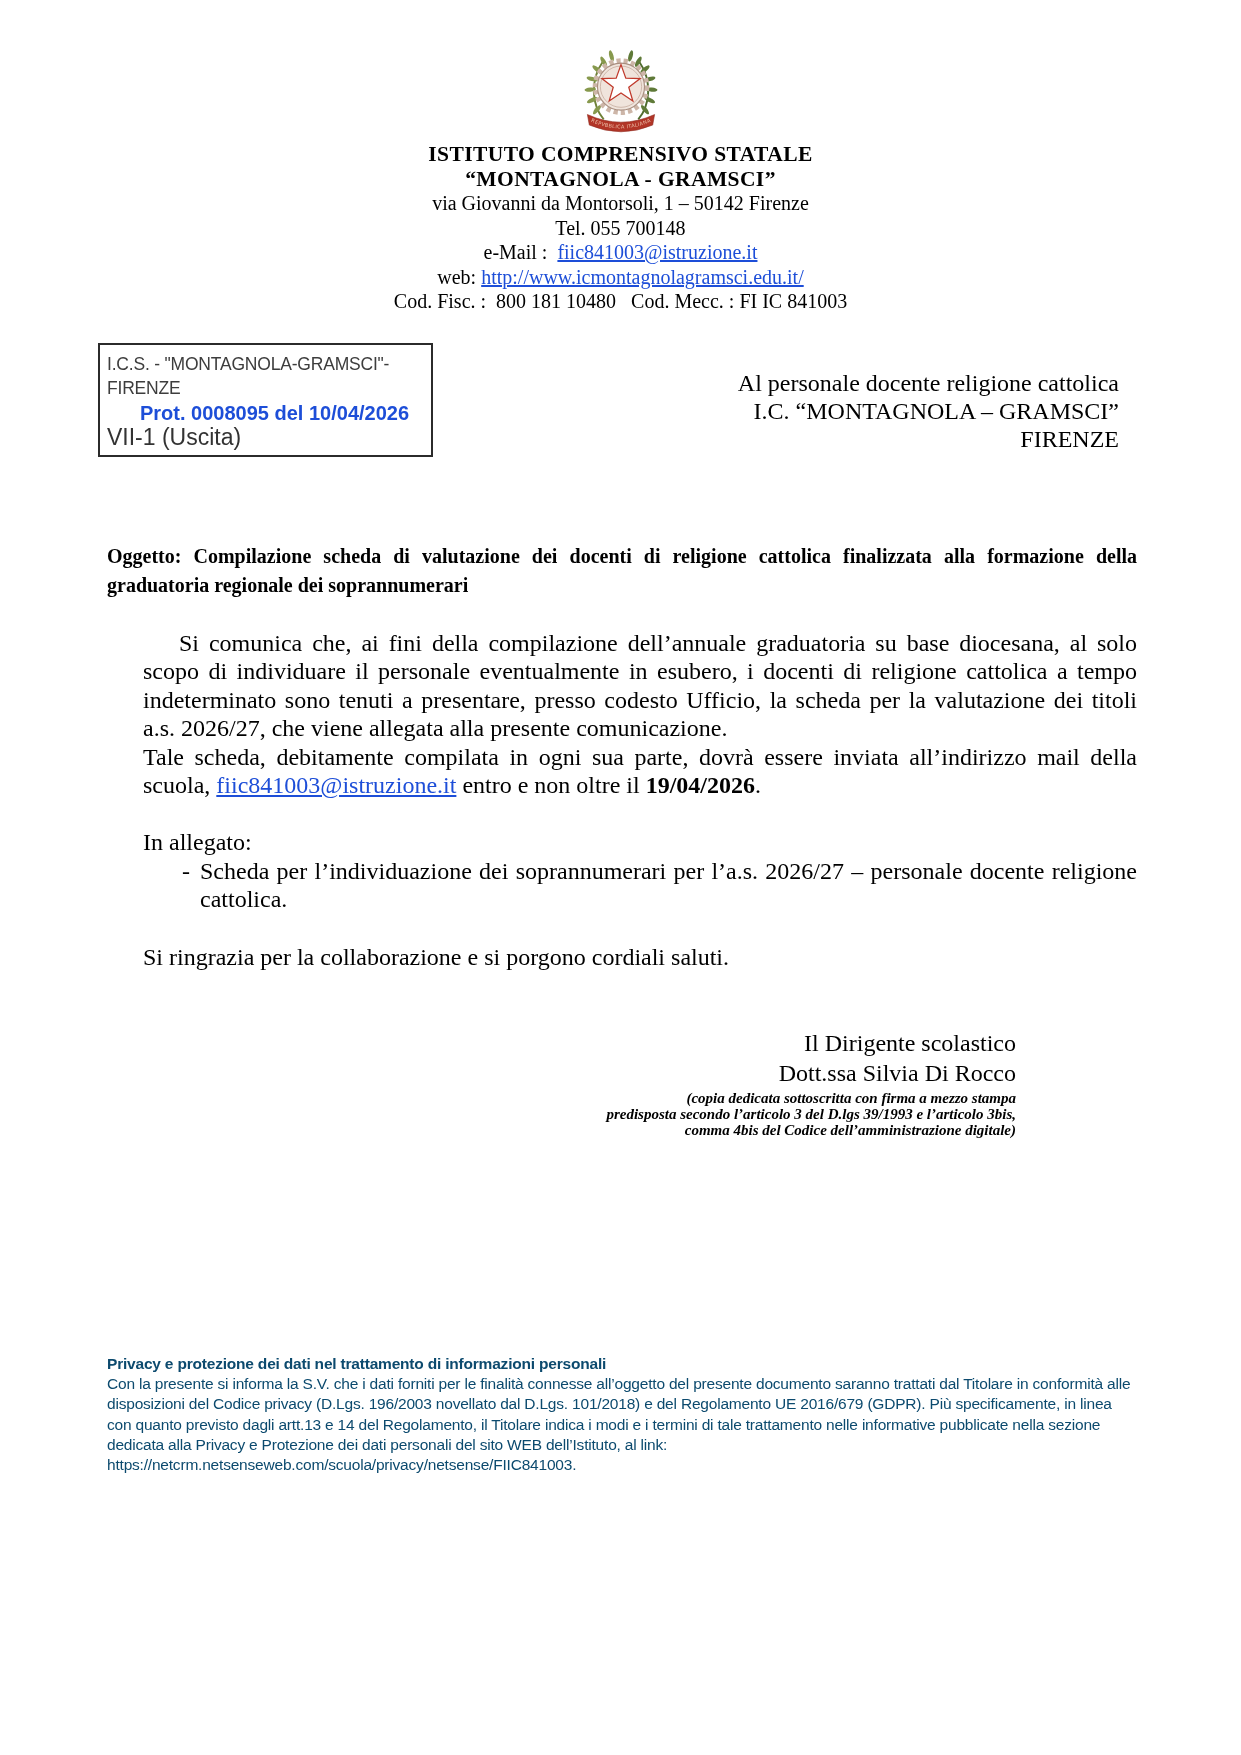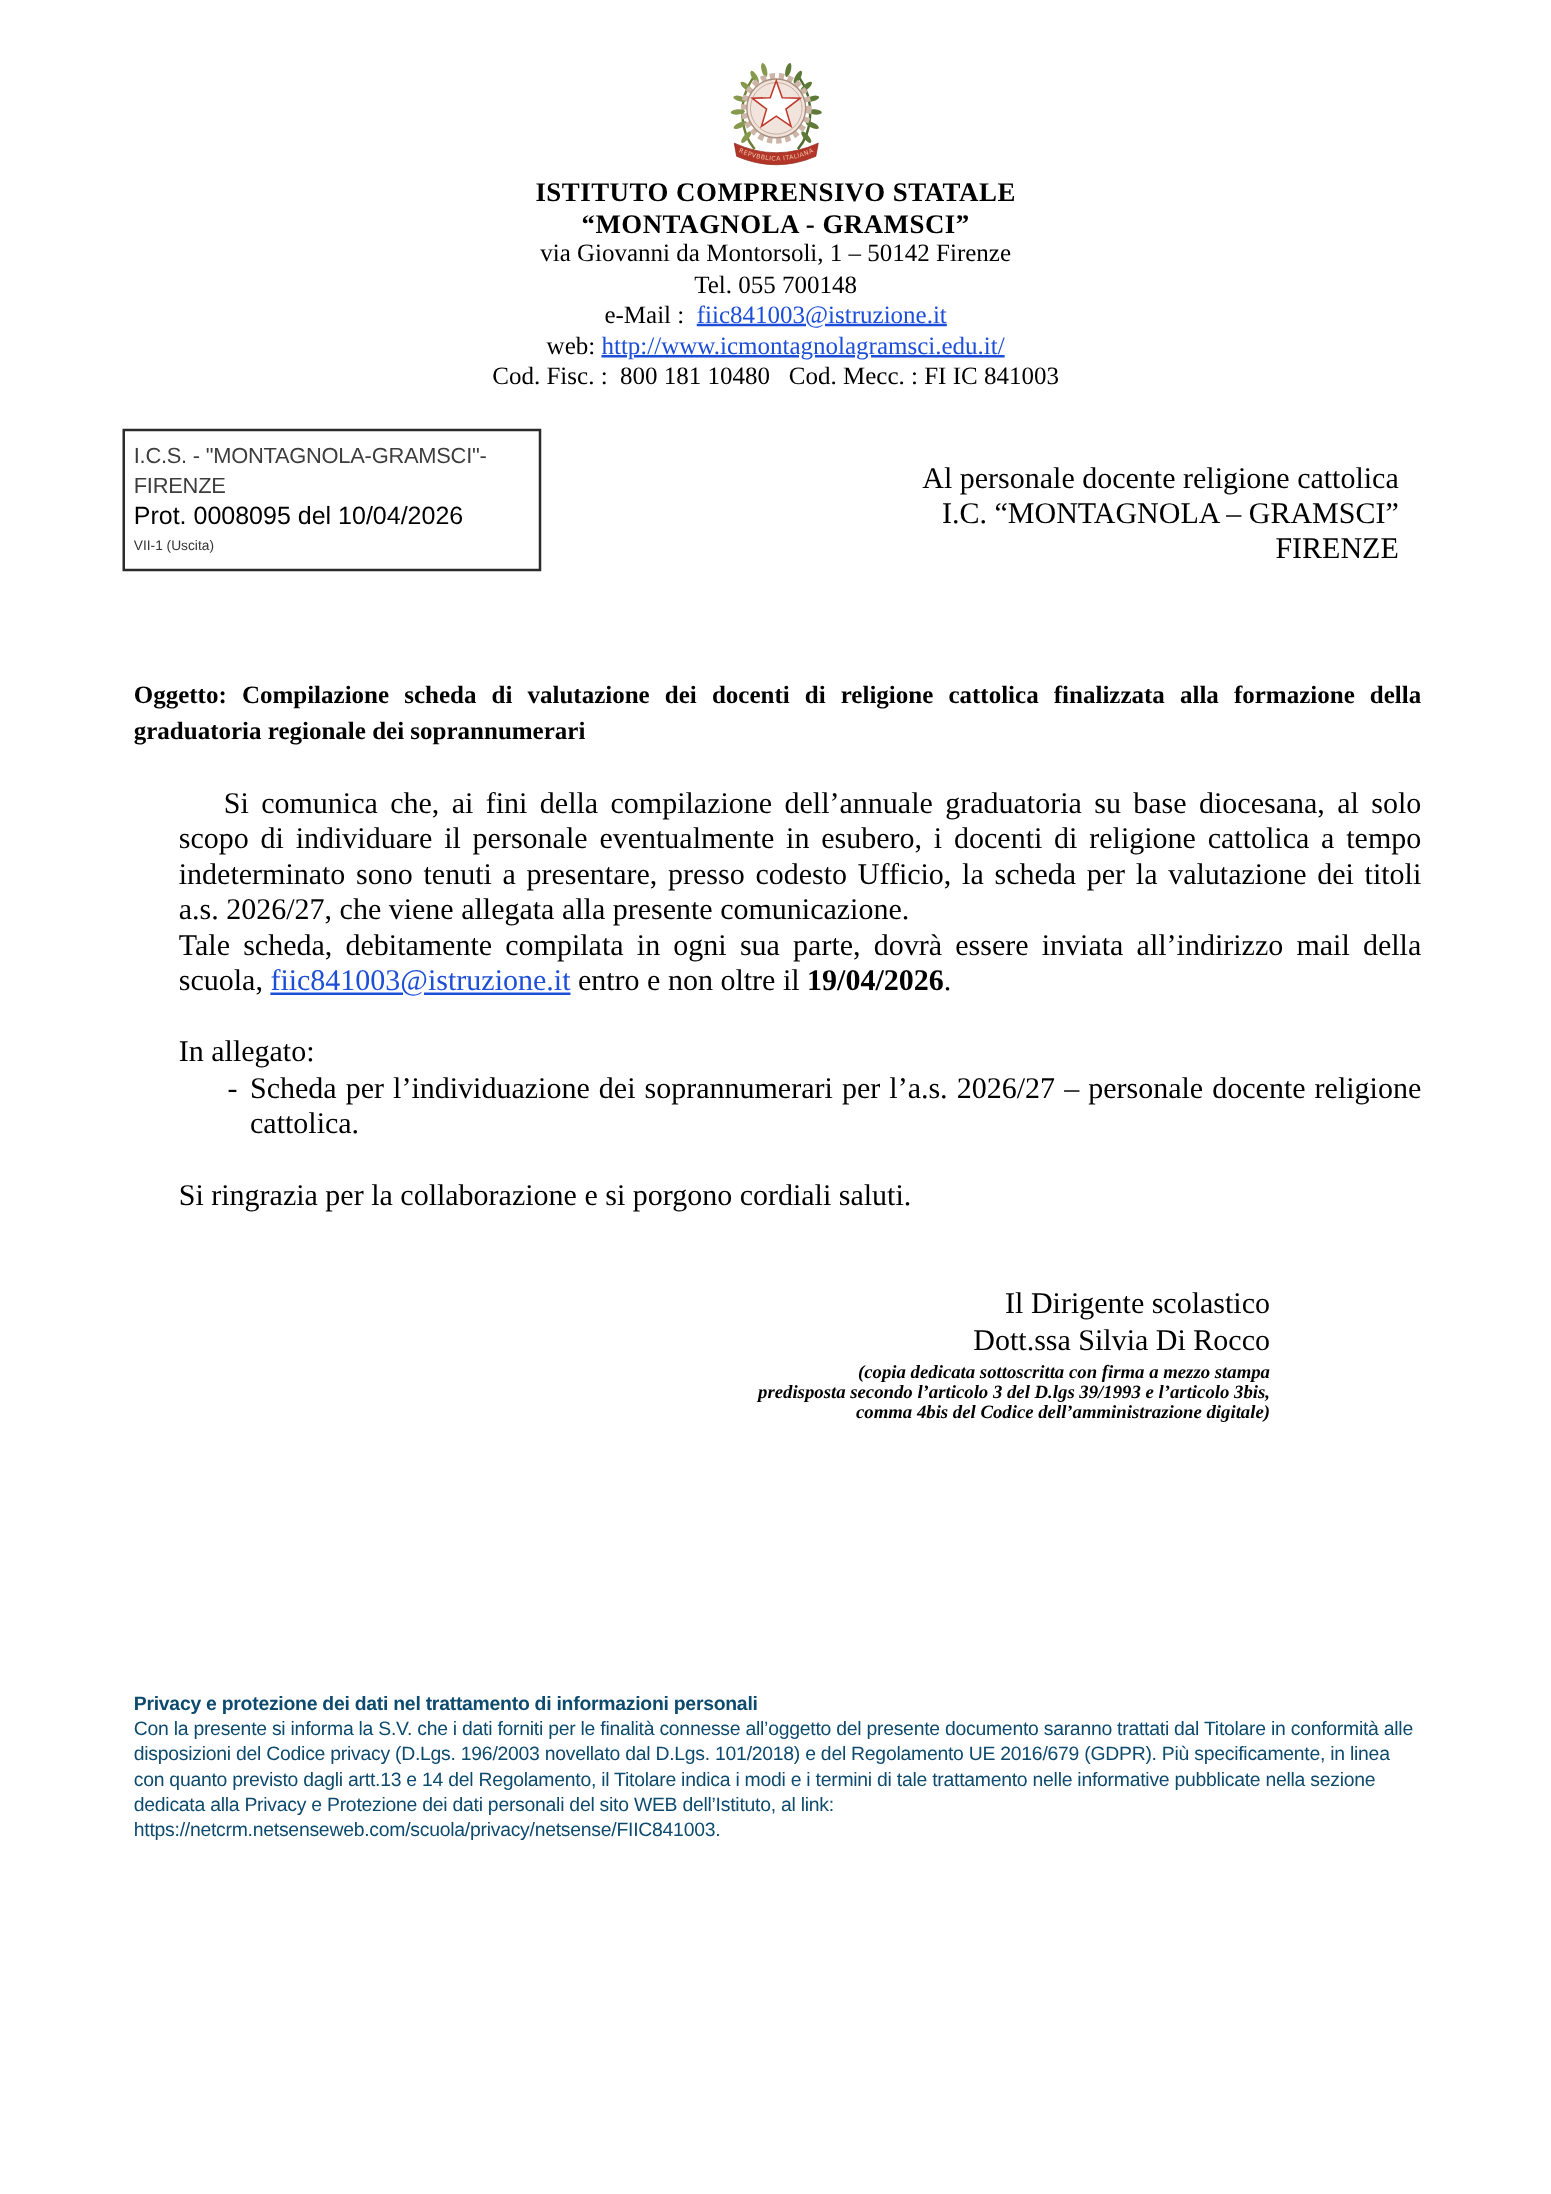--- a/index.html
+++ b/index.html
@@ -24,22 +24,22 @@
   a.doclink{color:#1d4ed8;text-decoration:underline;cursor:pointer;}
   
   .protocol-box{
     position:absolute;left:98px;top:343px;width:318px;
     border:2px solid #2b2b2b;
     padding:7px 6px 6px 7px;
     font-family:"Liberation Sans", sans-serif;
     background:#fff;
   }
   .proto-l1{font-size:17.5px;line-height:24px;color:#3d3d3d;letter-spacing:-0.2px;}
-  .proto-l2{font-size:20px;line-height:26px;font-weight:normal;color:#000000;}
-  .proto-l3{font-size:11px;line-height:23px;color:#333;}
+  .proto-l2{font-size:20px;line-height:26px;font-weight:bold;color:#1d4ed8;margin-left:33px;}
+  .proto-l3{font-size:23px;line-height:23px;color:#333;}
   
   .recipient{
     position:absolute;right:122px;top:369px;
     text-align:right;font-size:24px;line-height:28px;
   }
   
   .subject{
     position:absolute;left:107px;right:104px;top:542px;
     font-size:20px;font-weight:bold;line-height:28.5px;text-align:justify;
   }

